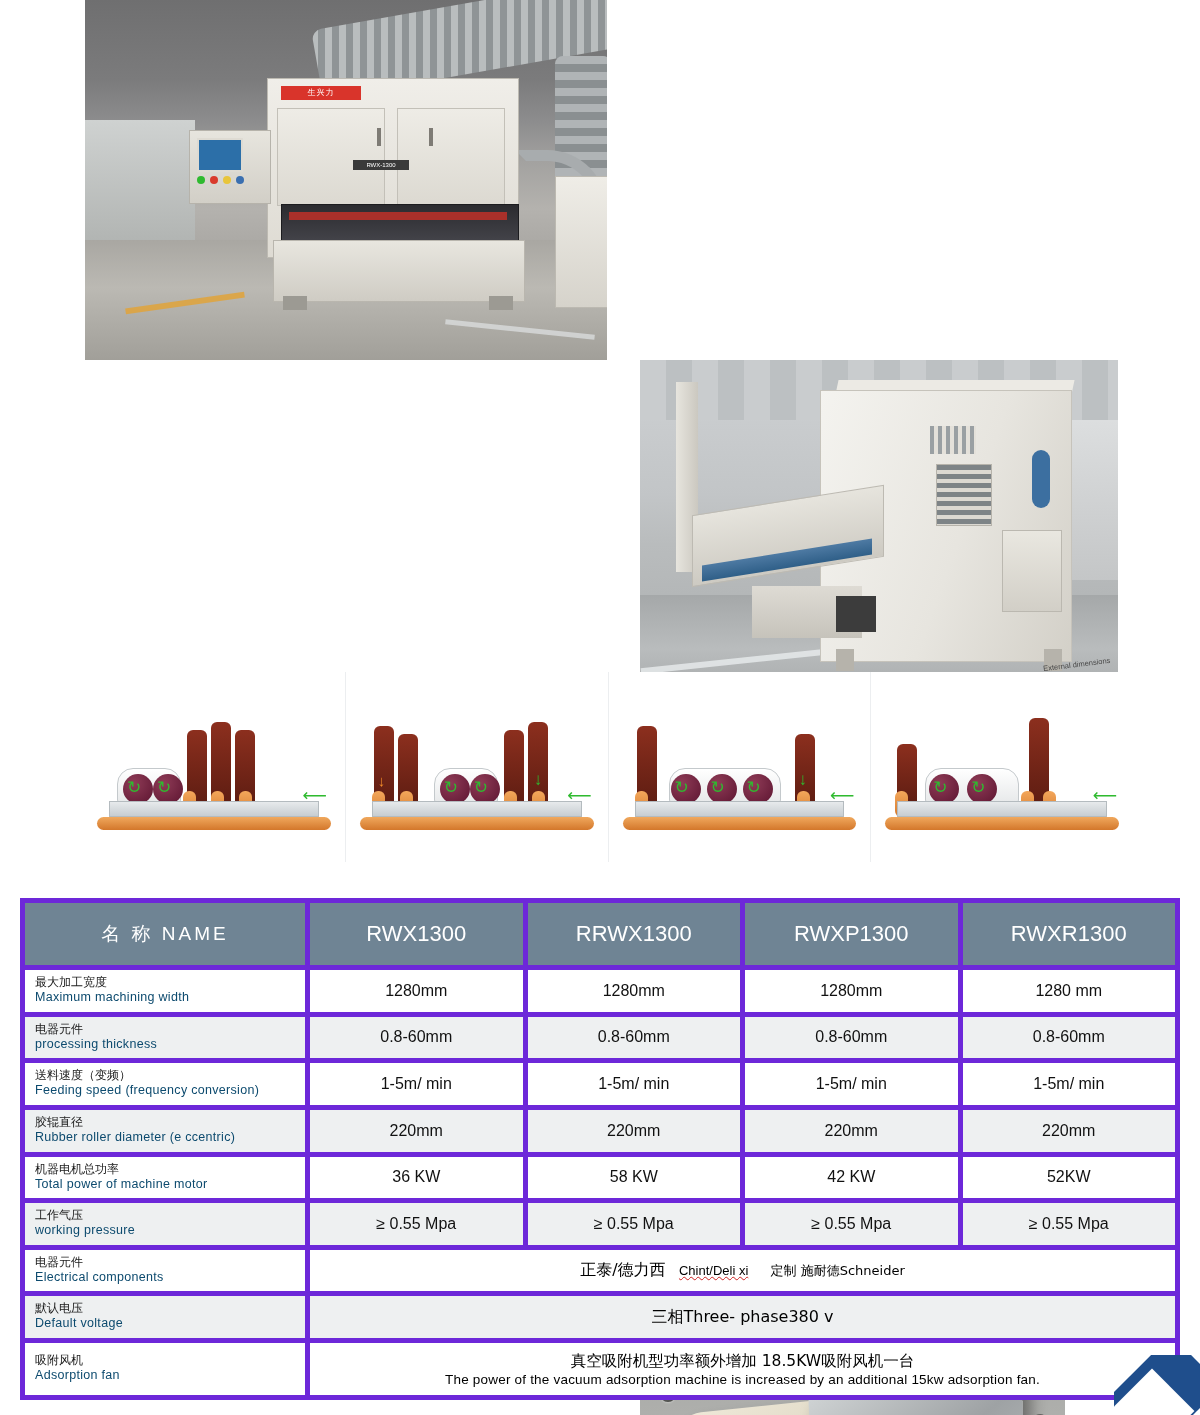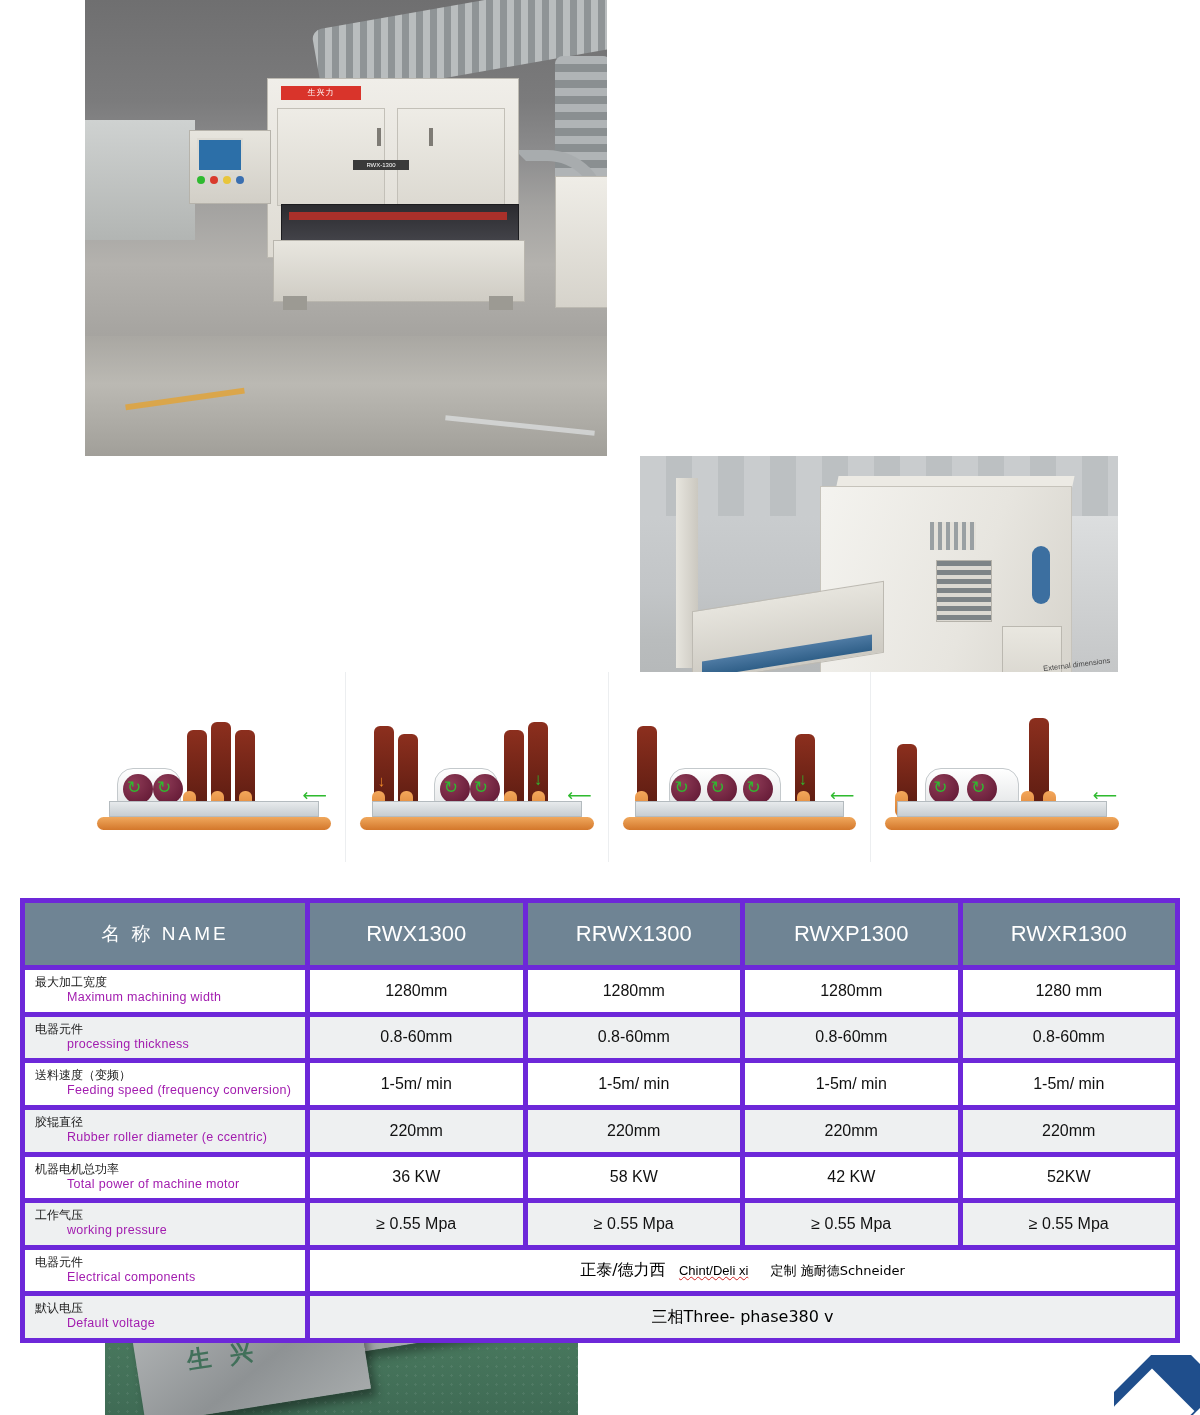--- a/index.html
+++ b/index.html
@@ -15,21 +15,21 @@
     overflow: hidden;
   }
   .photo {
     position: relative;
     overflow: hidden;
     background: #9aa0a4;
   }
 
   
   #photo-1 {
-    left: 85px; top: 0px; width: 522px; height: 456px;
+    left: 85px; top: 0px; width: 522px; height: 360px;
     border-radius: 0 0 0 0;
     background:
       linear-gradient(180deg, #6f6f70 0%, #7b7b7c 22%, #8d8d8e 34%, #a3a2a0 45%, #b4b2ae 58%, #a7a5a1 72%, #97958f 100%);
   }
   #photo-1 .floor {
     position: absolute; left: 0; right: 0; bottom: 0; height: 120px;
     background: linear-gradient(180deg,#a9a7a2,#bbb9b3 40%,#a19f99);
   }
   #photo-1 .floorline {
     position: absolute; left: 40px; bottom: 54px; width: 120px; height: 6px;
@@ -320,21 +320,21 @@
     height: 60px;
     font-weight: normal;
   }
   .head-name { font-size: 19px; letter-spacing: 3px; }
   .head-model { font-size: 22px; }
   .row-label {
     padding: 5px 6px 6px 10px;
     line-height: 1.25;
   }
   .row-label .cn { font-size: 12px; color: #1b1b1b; display: block; font-family: "DejaVu Sans", sans-serif; }
-  .row-label .en { font-size: 12.5px; color: #a21caf; display: block; letter-spacing: .3px; margin-left: 32px; }
+  .row-label .en { font-size: 12.5px; color: #0c4a6e; display: block; letter-spacing: .3px; }
   .val {
     text-align: center; font-size: 16px; color: #111;
   }
   tr.odd td { background: #ffffff; }
   tr.even td { background: #eef0f1; }
   .wide-val { text-align: center; font-size: 16px; padding: 8px 6px; }
   .wide-val .sub { font-size: 13px; }
   .wavy {
     text-decoration: underline;
     text-decoration-style: wavy;
@@ -607,19 +607,29 @@
         &nbsp;&nbsp;&nbsp;&nbsp;<span class="sub" style="font-family:'DejaVu Sans',sans-serif">定制 施耐德Schneider</span>
       </td>
     </tr>
     <tr class="even">
       <td class="row-label">
         <span class="cn">默认电压</span>
         <span class="en">Default voltage</span>
       </td>
       <td class="wide-val" colspan="4" style="font-family:'DejaVu Sans',sans-serif">三相Three- phase380 v</td>
     </tr>
+    <tr class="odd">
+      <td class="row-label">
+        <span class="cn">吸附风机</span>
+        <span class="en">Adsorption fan</span>
+      </td>
+      <td class="wide-val" colspan="4">
+        <div class="fan-line1">真空吸附机型功率额外增加  18.5KW吸附风机一台</div>
+        <div class="fan-line2">The power of the vacuum adsorption machine  is increased by an additional 15kw adsorption fan.</div>
+      </td>
+    </tr>
   </tbody>
 </table>
 
 <div id="corner">
   <div class="tri"></div>
   <div class="tri2"></div>
 </div>
 
 </body></html>

